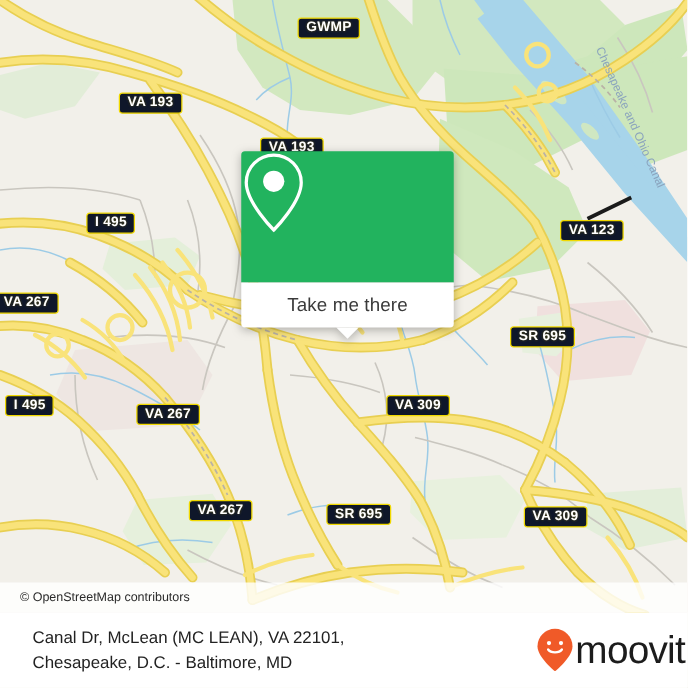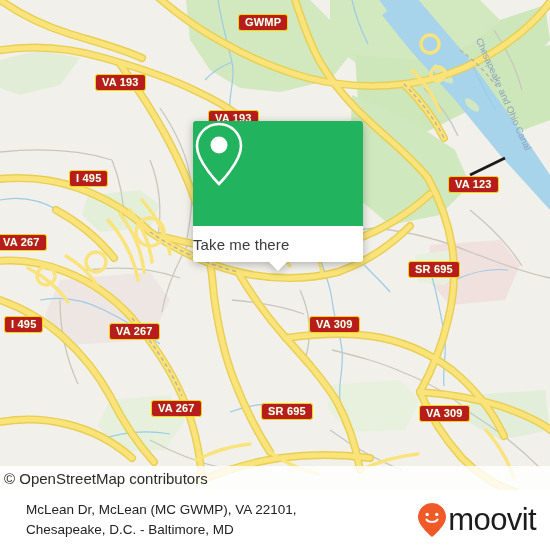--- a/index.html
+++ b/index.html
@@ -27,21 +27,21 @@
   #map svg {
     position: absolute;
     left: 0; top: 0;
     display: block;
   }
 
   
   .shield {
     position: absolute;
     box-sizing: border-box;
-    background: #b91c1c;
+    background: #0f172a;
     border: 1.6px solid #f0d800;
     border-radius: 3px;
     color: #ffffff;
     font-family: "Liberation Sans", sans-serif;
     font-size: 11px;
     font-weight: bold;
     letter-spacing: 0.2px;
     line-height: 15px;
     height: 17px;
     padding: 0 6px;
@@ -74,21 +74,21 @@
     display: flex;
     align-items: center;
     justify-content: center;
   }
   #popup-body {
     background: #ffffff;
     height: 36px;
     border-radius: 0 0 3px 3px;
     display: flex;
     align-items: center;
-    justify-content: flex-start;
+    justify-content: center;
     position: relative;
   }
   #popup-label {
     color: #3a3a3a;
     font-size: 15px;
     font-family: "Liberation Sans", sans-serif;
     letter-spacing: .1px;
   }
   #popup-tail {
     position: absolute;
@@ -106,23 +106,23 @@
     position: absolute;
     left: 0;
     top: 466px;
     width: 550px;
     height: 24px;
     background: rgba(255,255,255,.82);
     display: flex;
     align-items: center;
   }
   #osm-attrib span {
-    font-size: 15px;
+    font-size: 10px;
     color: #2b2b2b;
-    padding-left: 4px;
+    padding-left: 16px;
     font-family: "Liberation Sans", sans-serif;
   }
 
   
   #footer {
     position: absolute;
     left: 0;
     top: 490px;
     width: 550px;
     height: 60px;
@@ -136,21 +136,21 @@
     font-size: 13.5px;
     line-height: 20px;
     color: #222222;
     font-family: "Liberation Sans", sans-serif;
     max-width: 380px;
   }
   #footer-text .l2 { display: block; }
   #brand {
     display: flex;
     align-items: center;
-    padding-right: 14px;
+    padding-right: 2px;
   }
   #brand-name {
     font-size: 31px;
     color: #1c1c1c;
     letter-spacing: -0.6px;
     font-family: "Liberation Sans", sans-serif;
     margin-left: 1px;
   }
 </style>
 </head>
@@ -349,21 +349,21 @@
       </div>
     </div>
 
     <div id="osm-attrib">
       <span>© OpenStreetMap contributors</span>
     </div>
   </div>
 
   <div id="footer">
     <div id="footer-text">
-      <span class="l1">McLean Dr, McLean (MC GWMP), VA 22101,</span>
+      <span class="l1">Canal Dr, McLean (MC LEAN), VA 22101,</span>
       <span class="l2">Chesapeake, D.C. - Baltimore, MD</span>
     </div>
     <div id="brand">
       <svg width="30" height="36" viewBox="0 0 30 36">
         <path d="M15 1 C7.3 1 1 7.3 1 15 C1 24 15 35 15 35 C15 35 29 24 29 15 C29 7.3 22.7 1 15 1 Z" fill="#f05a28"></path>
         <circle cx="10.2" cy="12.4" r="1.7" fill="#ffffff"></circle>
         <circle cx="19.8" cy="12.4" r="1.7" fill="#ffffff"></circle>
         <path d="M9.5 17.6 C11.6 20.6 18.4 20.6 20.5 17.6" fill="none" stroke="#ffffff" stroke-width="1.9" stroke-linecap="round"></path>
       </svg>
       <span id="brand-name">moovit</span>

